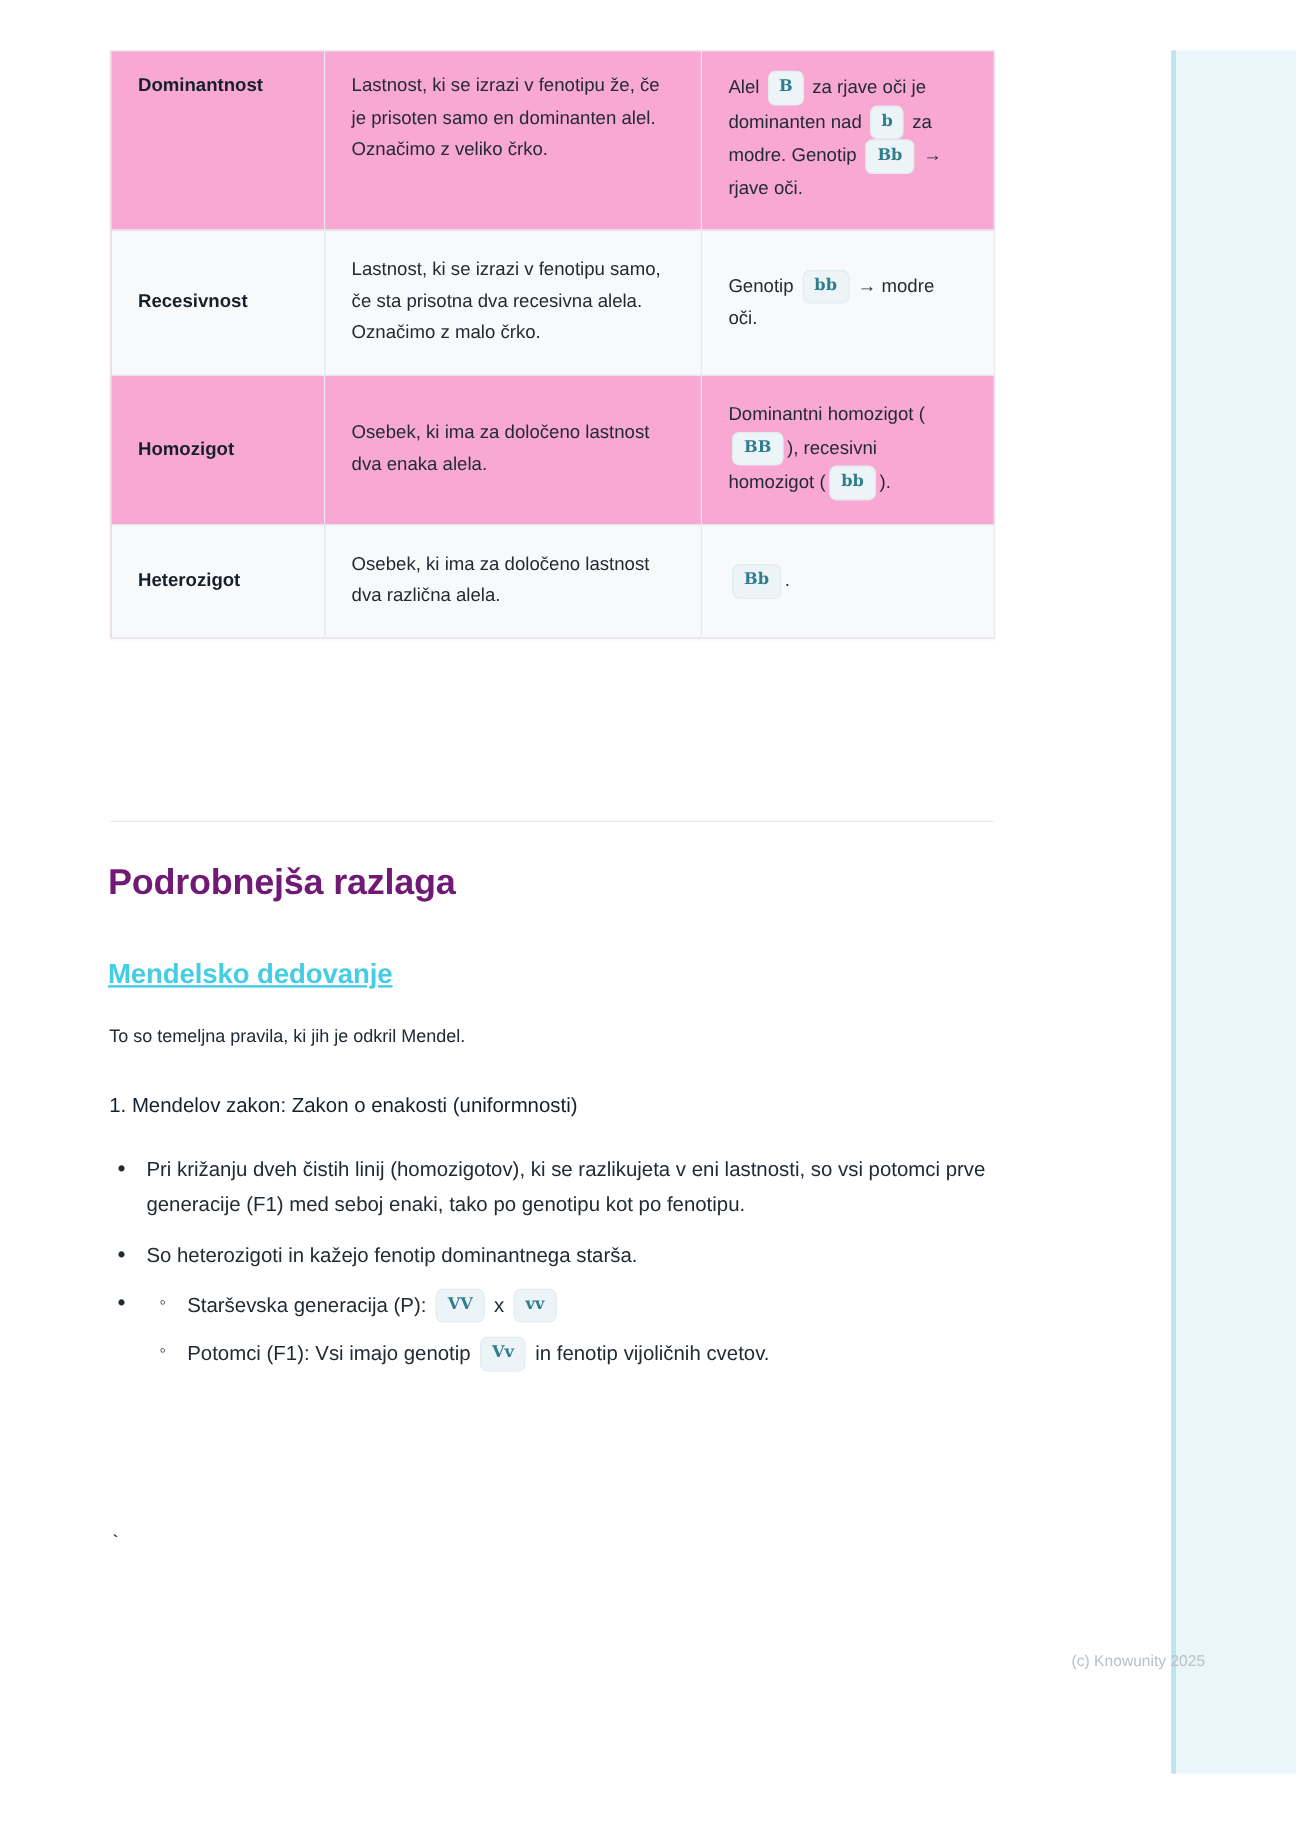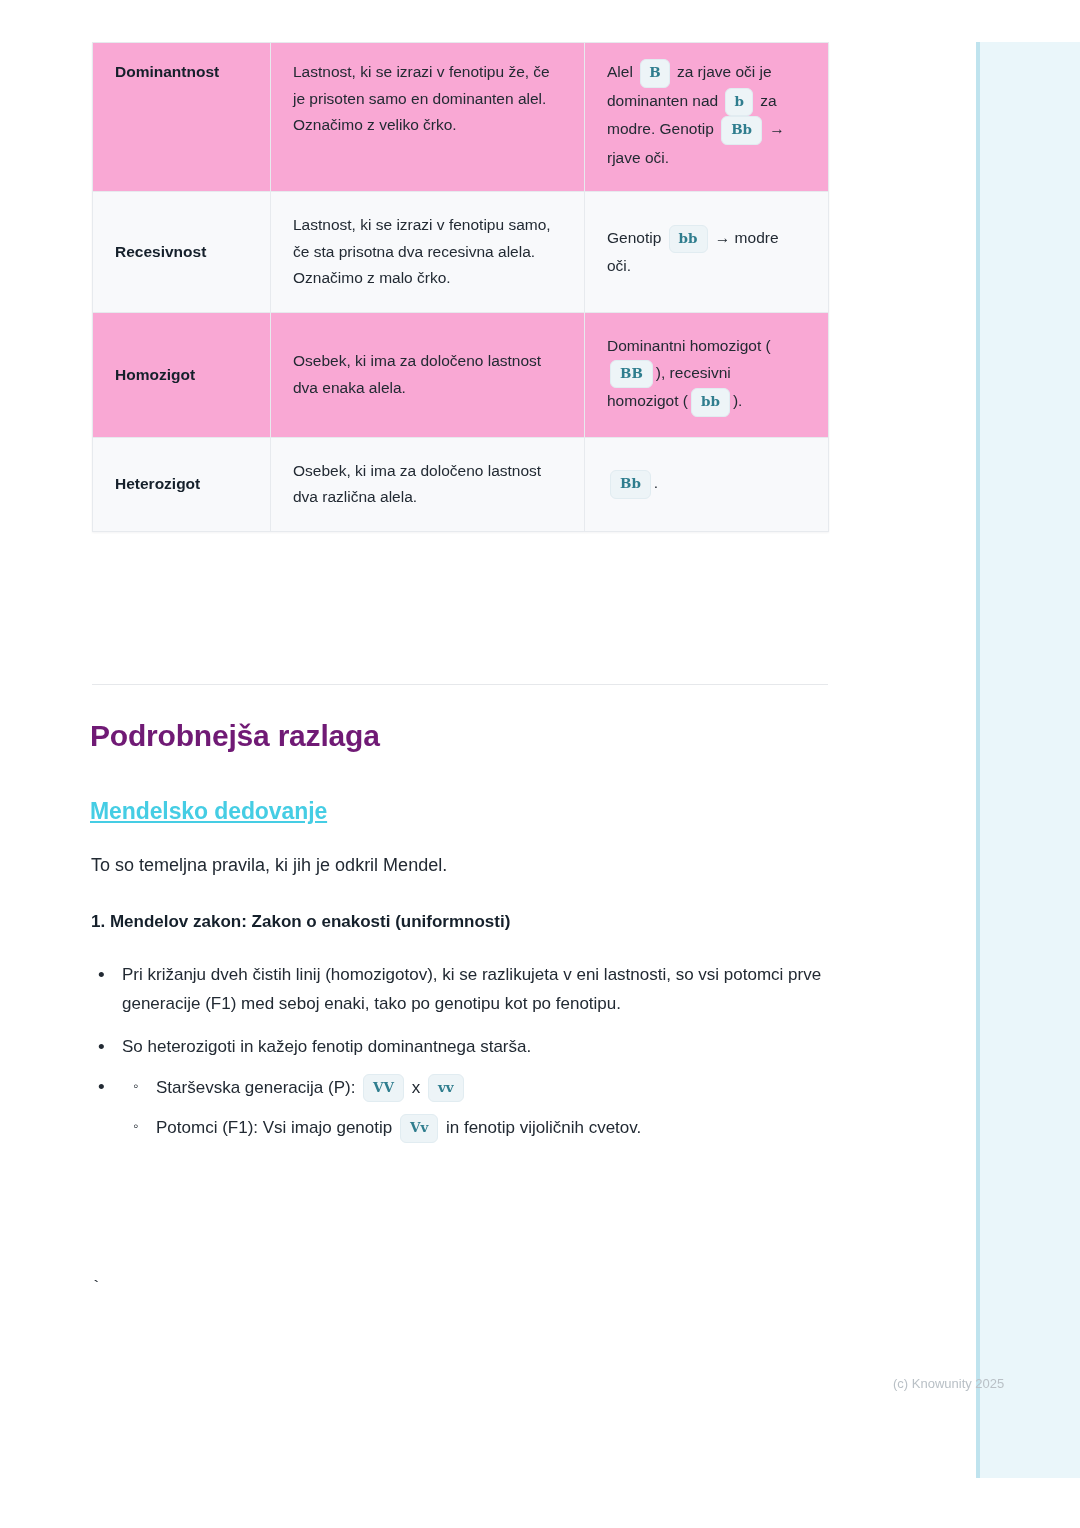--- a/index.html
+++ b/index.html
@@ -121,31 +121,31 @@
     color: #45cde4;
     letter-spacing: -0.1px;
     text-decoration: underline;
   }
 
   p.lead {
     position: absolute;
     top: 855px;
     left: 91px;
     margin: 0;
-    font-size: 18px;
+    font-size: 15px;
     color: #222a33;
   }
 
   p.law-title {
     position: absolute;
     top: 912px;
     left: 91px;
     margin: 0;
     font-size: 17px;
-    font-weight: bold;
+    font-weight: normal;
     color: #15202b;
   }
 
   
   ul.bullets {
     position: absolute;
     top: 960px;
     left: 91px;
     width: 740px;
     margin: 0;

